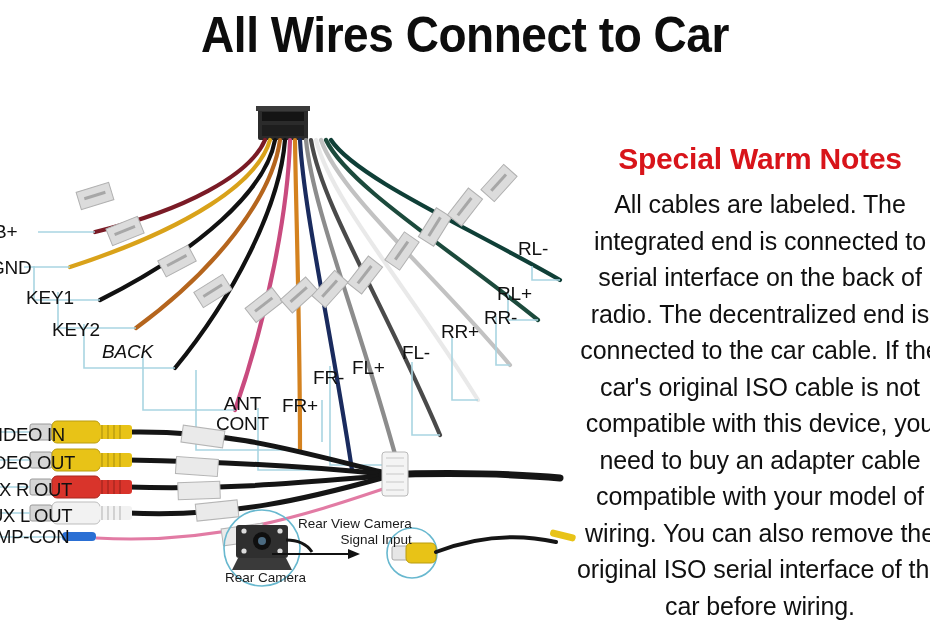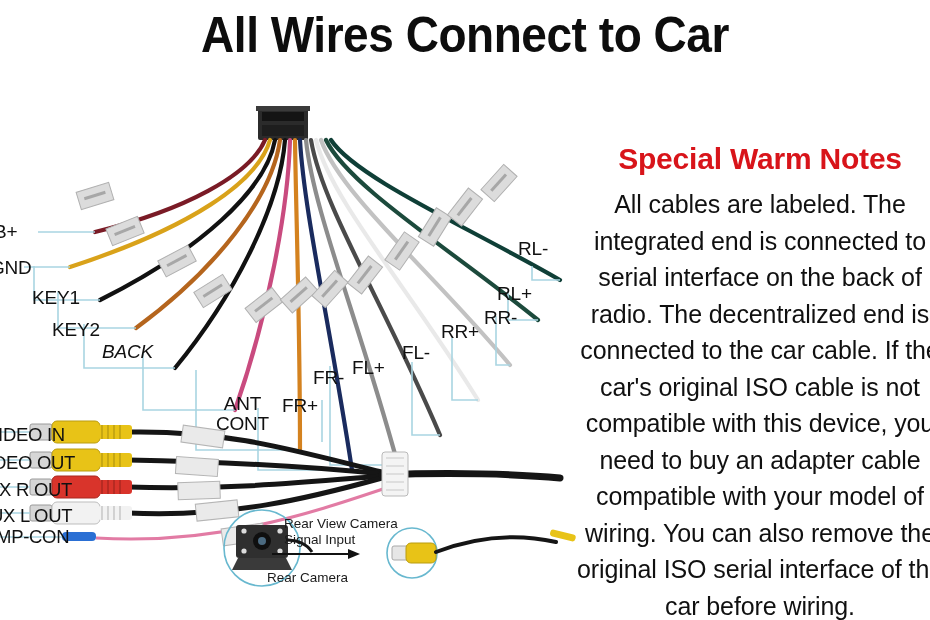--- a/index.html
+++ b/index.html
@@ -297,21 +297,21 @@
         <rect x="392" y="476" width="16" height="14" rx="2" fill="#e6e6e6" stroke="#a8a8a8"></rect>
         <rect x="406" y="473" width="30" height="20" rx="5" fill="#e8c317" stroke="#b99c10"></rect>
       </g>
       <path d="M436,482 C478,466 520,464 556,472" fill="none" stroke="#151515" stroke-width="4" stroke-linecap="round"></path>
       <rect x="550" y="462" width="26" height="7" rx="3" fill="#e8c317" transform="rotate(14 563 465)"></rect>
     </g>
   </svg>
 
   <div class="wire-label" style="left:-6px;  top:222px;">B+</div>
   <div class="wire-label" style="left:-10px; top:258px;">GND</div>
-  <div class="wire-label" style="left:32px;  top:288px;">KEY1</div>
+  <div class="wire-label" style="left:26px;  top:288px;">KEY1</div>
   <div class="wire-label" style="left:52px;  top:320px;">KEY2</div>
   <div class="wire-label" style="left:102px; top:342px;font-style:italic;">BACK</div>
   <div class="wire-label two-line" style="left:216px; top:394px;">
     <span>ANT</span><br>
     <span>CONT</span>
   </div>
   <div class="wire-label" style="left:282px; top:396px;">FR+</div>
   <div class="wire-label" style="left:313px; top:368px;">FR-</div>
   <div class="wire-label" style="left:352px; top:358px;">FL+</div>
   <div class="wire-label" style="left:402px; top:343px;">FL-</div>
@@ -319,25 +319,25 @@
   <div class="wire-label" style="left:484px; top:308px;">RR-</div>
   <div class="wire-label" style="left:497px; top:284px;text-align:right;">RL+</div>
   <div class="wire-label" style="left:518px; top:239px;">RL-</div>
 
   <div class="rca-label" style="left:-14px; top:424px;">VIDEO IN</div>
   <div class="rca-label" style="left:-24px; top:452px;">VIDEO OUT</div>
   <div class="rca-label" style="left:-26px; top:479px;">AUX R OUT</div>
   <div class="rca-label" style="left:-22px; top:505px;">AUX L OUT</div>
   <div class="rca-label" style="left:-16px; top:526px;">AMP-CON</div>
 
-  <div class="cam-text" style="left:284px; top:516px;">
+  <div class="cam-text" style="left:298px; top:516px;text-align:right;">
     <span>Rear View Camera</span><br>
     <span>Signal Input</span>
   </div>
-  <div id="rear-camera-caption" style="left:225px; top:570px;margin-left:42px;">Rear Camera</div>
+  <div id="rear-camera-caption" style="left:225px; top:570px;">Rear Camera</div>
 
   <div id="note-panel">
     <div id="note-heading" style="color: rgb(216, 20, 26);">Special Warm Notes</div>
     <div id="note-body">
         <span class="nline">All cables are labeled. The</span>
         <span class="nline">integrated end is connected to</span>
         <span class="nline">serial interface on the back of</span>
         <span class="nline">radio. The decentralized end is</span>
         <span class="nline">connected to the car cable. If the</span>
         <span class="nline">car's original ISO cable is not</span>

